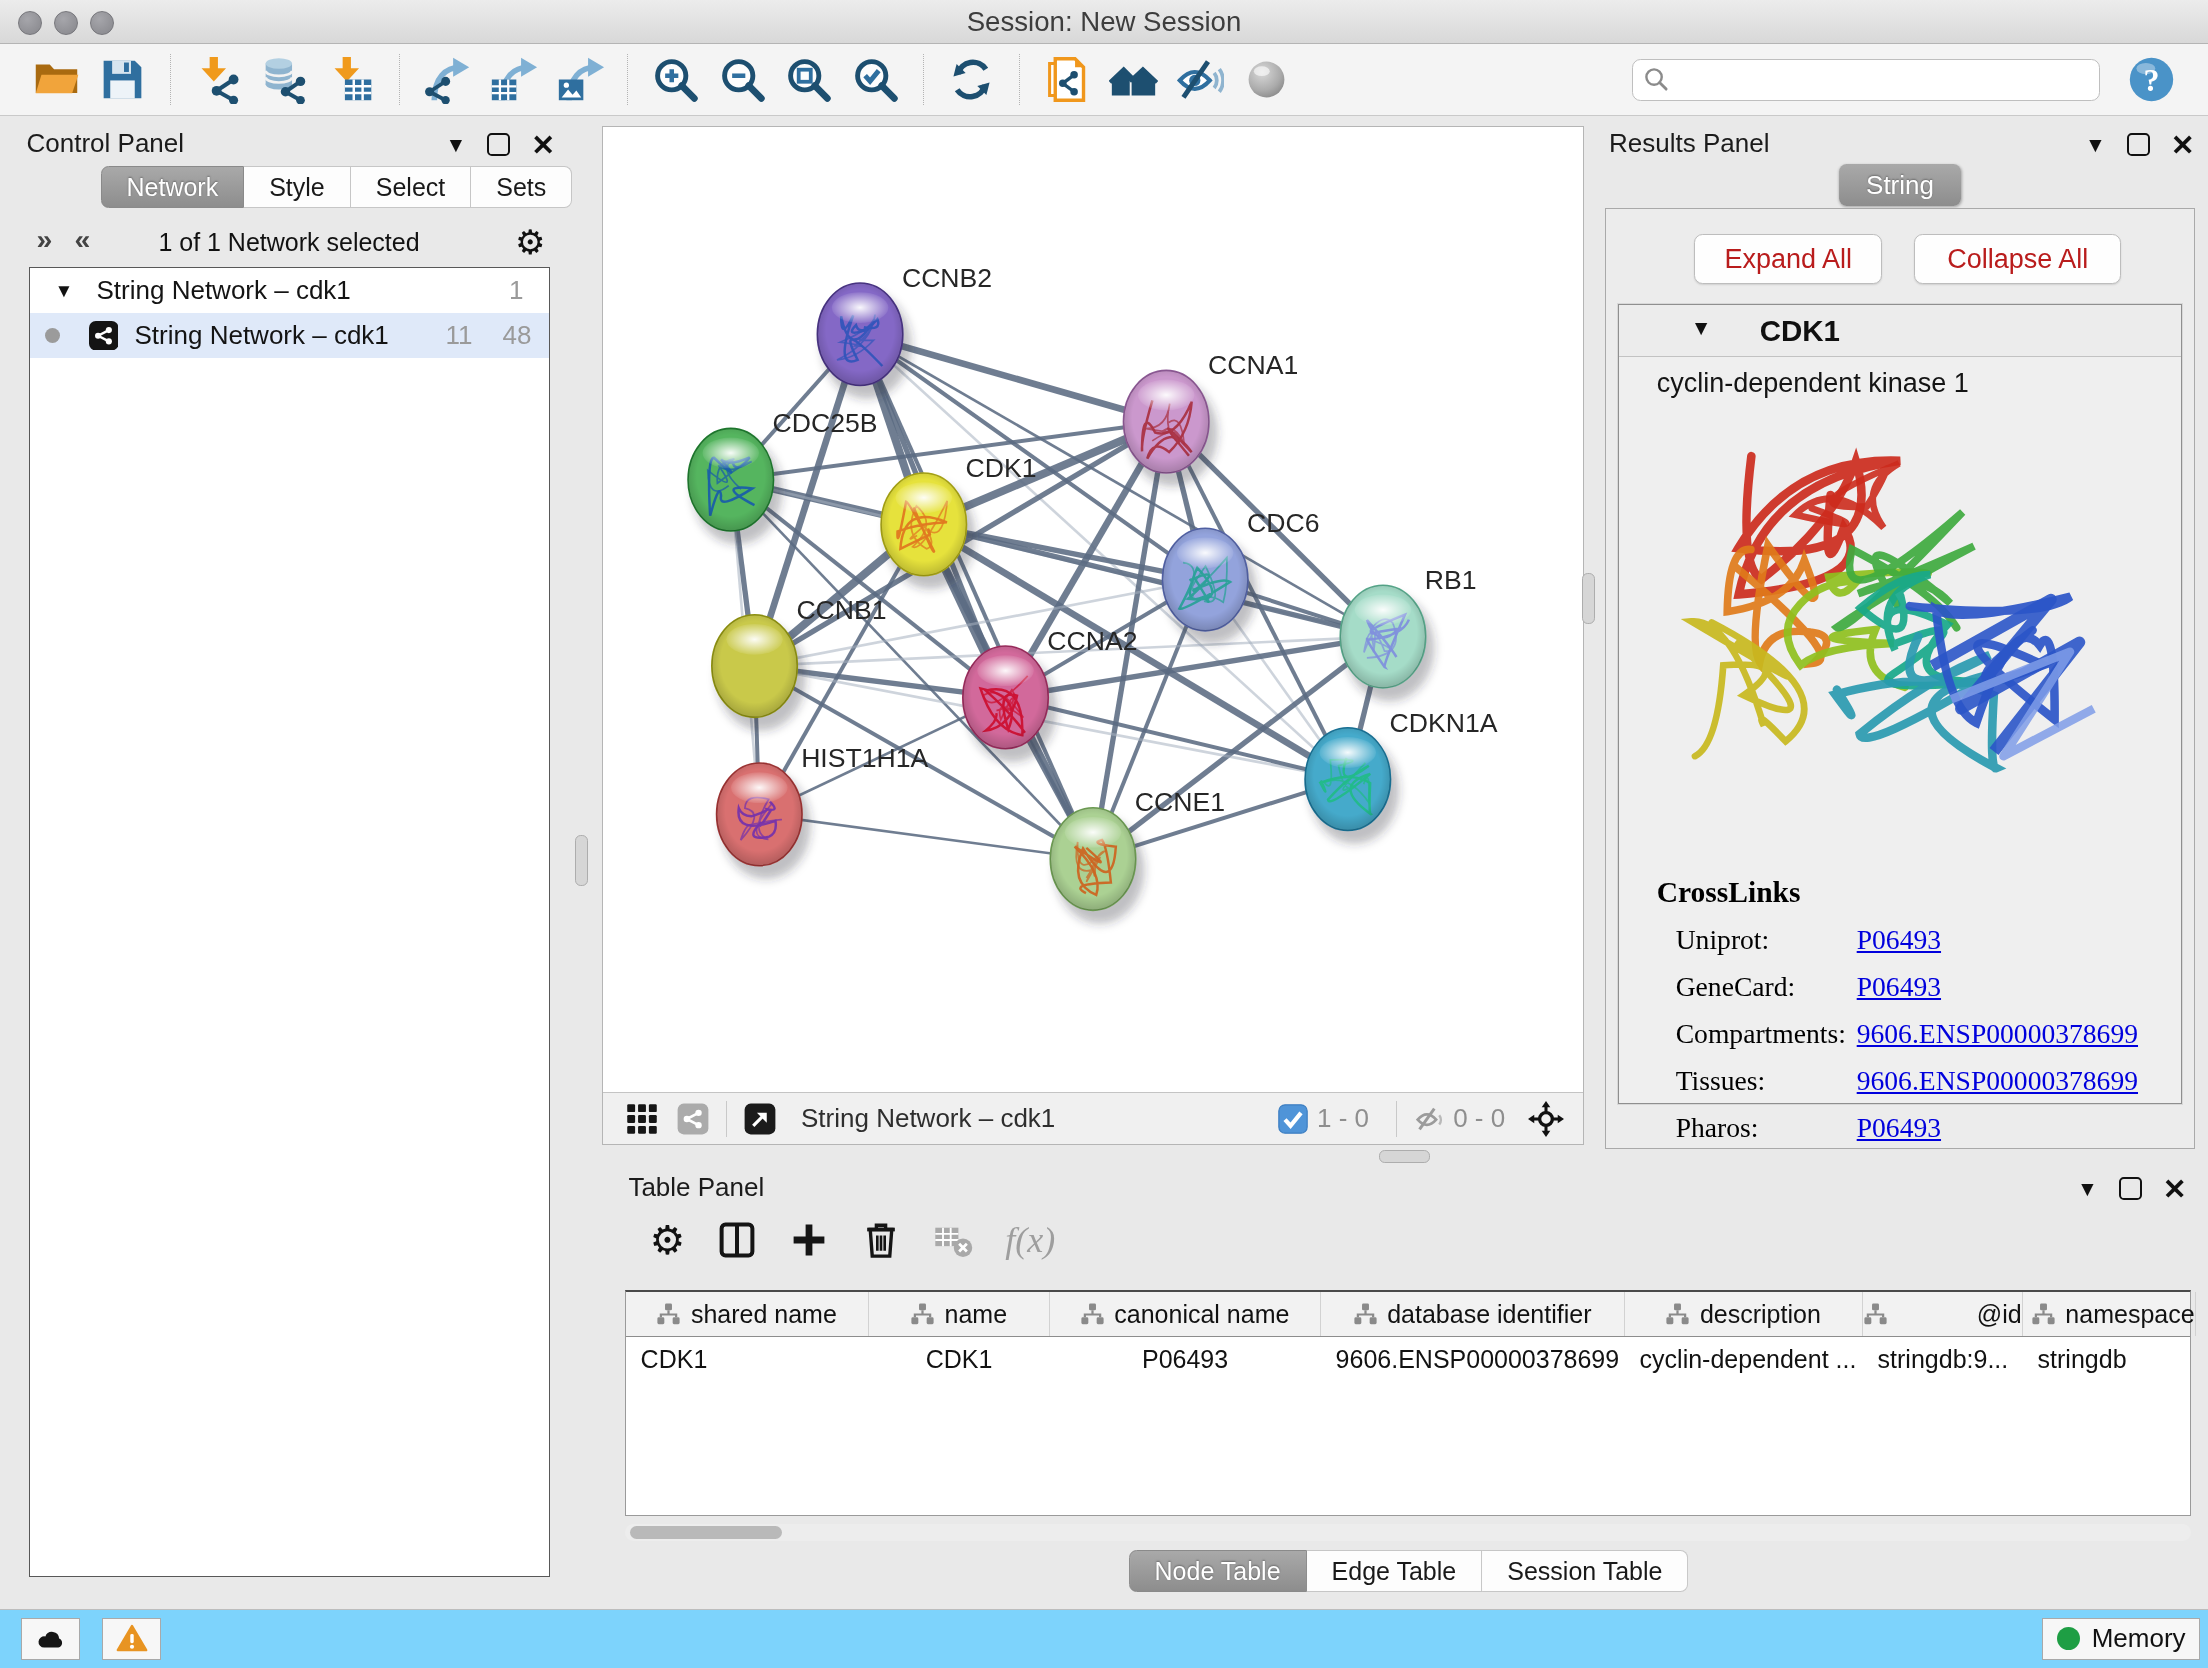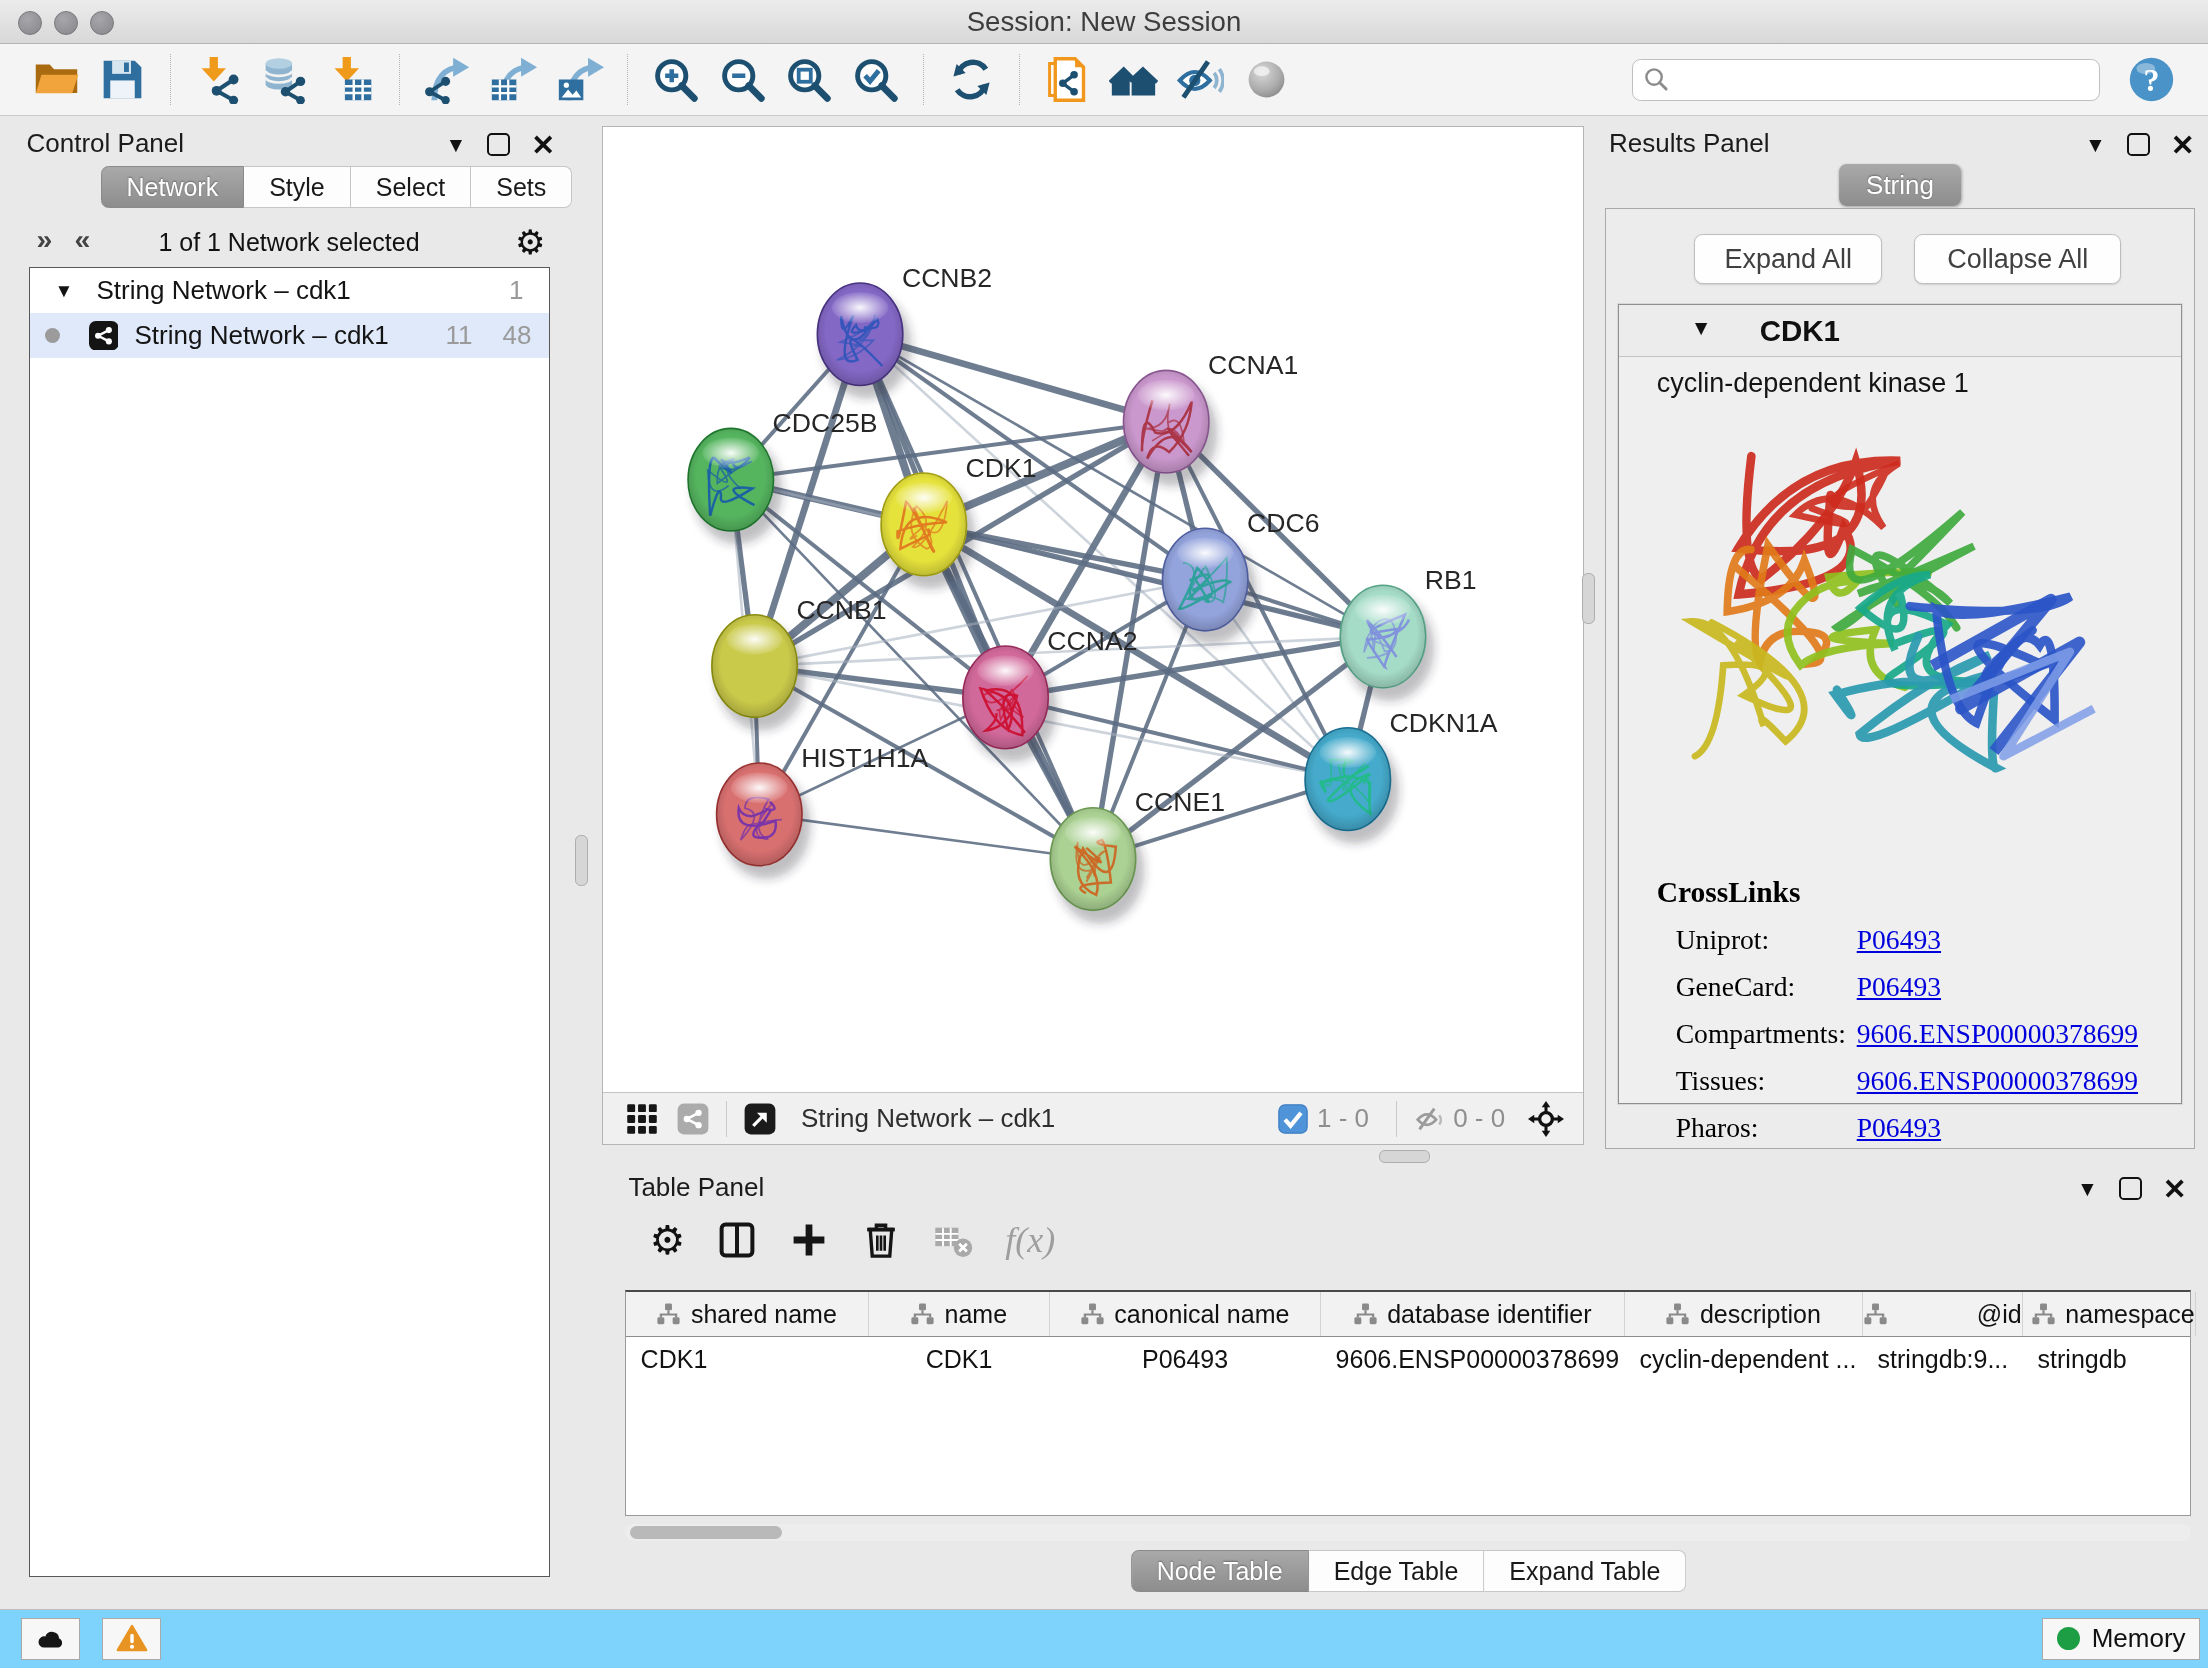--- a/index.html
+++ b/index.html
@@ -66,21 +66,21 @@
   .nb-title{font-size:26px;color:#2e2e2e;margin-left:25px;}
   .nb-count{font-size:26px;color:#8e8e8e;margin:0 9.5px 0 7.6px;}
   
   #results-panel{position:absolute;left:1592px;top:122px;width:616px;height:1035px;text-decoration:underline;}
   .rp-tab{position:absolute;left:50%;transform:translateX(-50%);top:42px;height:42px;line-height:42px;
           padding:0 27px;background:linear-gradient(#a9a9a9,#8d8d8d);color:#fff;font-size:26px;
           border-radius:7.6px;text-shadow:0 -1px 1.9px rgba(0,0,0,.35);box-shadow:0 1px 2.9px rgba(0,0,0,.3);}
   .rp-outer{position:absolute;left:13.3px;right:13.3px;top:86px;bottom:7.6px;background:#ececec;
             border:1px solid #a9a9a9;}
   .rp-btn{position:absolute;top:25px;height:48px;line-height:48px;background:#fefefe;border:1px solid #bdbdbd;
-          border-radius:8.6px;font-size:27px;color:#404040;text-align:center;box-shadow:0 1px 1.9px rgba(0,0,0,.12);}
+          border-radius:8.6px;font-size:27px;color:#b91c1c;text-align:center;box-shadow:0 1px 1.9px rgba(0,0,0,.12);}
   .rp-content{position:absolute;left:11.4px;right:11.4px;top:95px;bottom:44px;background:#efefef;
               border:1.9px solid #8f8f8f;outline:1px solid #d8d8d8;}
   .rp-generow{position:relative;height:51px;border-bottom:1px solid #c2c2c2;background:#ececec;}
   .rp-generow .tri{position:absolute;left:72px;top:11.4px;font-size:21px;color:#111;}
   .rp-generow .gname{position:absolute;left:141px;top:0;line-height:51px;font-size:29.5px;font-weight:bold;color:#101010;}
   .rp-desc{padding:11.4px 0 0 38px;font-size:27px;color:#141414;}
   #protein-svg{position:absolute;left:28.5px;top:114px;}
   .xl-block{position:absolute;left:38px;top:571px;right:28.5px;font-family:"Liberation Serif",serif;}
   .xl-title{font-size:29.5px;font-weight:bold;color:#000;}
   .xl-row{display:flex;margin-top:15px;}
@@ -766,21 +766,21 @@
           <div class="tp-cell" style="width: 160px;">stringdb:9...</div>
           <div class="tp-cell" style="width: 173px;">stringdb</div>
         </div>
     </div>
     <div class="tp-hscroll">
         <div class="thumb"></div>
       </div>
     <div class="seg" id="tp-tabs">
         <div class="seg-tab sel">Node Table</div>
         <div class="seg-tab">Edge Table</div>
-        <div class="seg-tab">Expand Table</div>
+        <div class="seg-tab">Session Table</div>
       </div>
   </div>
 
   <div class="vhandle" style="left:575px;top:835px"></div>
   <div class="vhandle" style="left:1582px;top:573px"></div>
   <div class="hhandle" style="left:1379px;top:1150px"></div>
 
   <div id="footer">
     <div class="fbtn" style="left:21px;width:59px">
       <svg viewBox="0 0 26 26">

